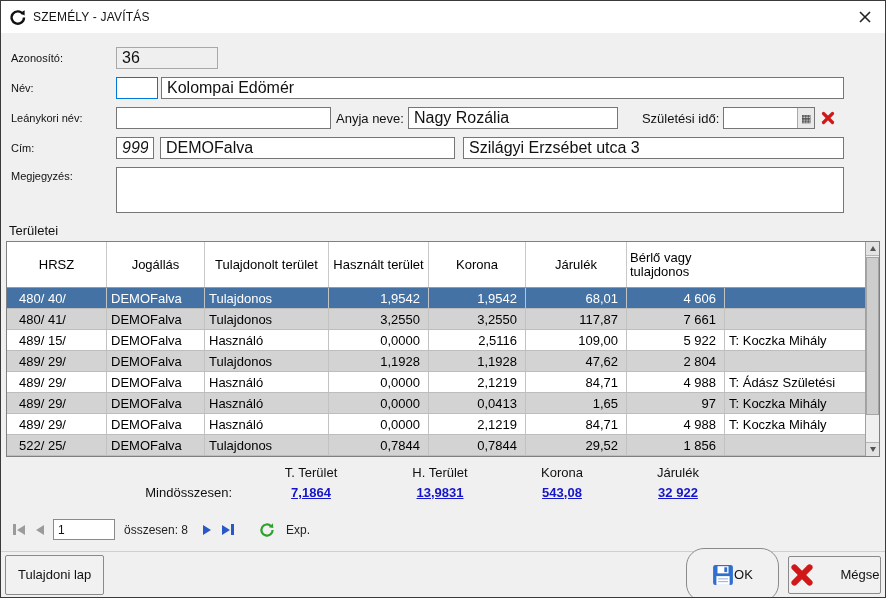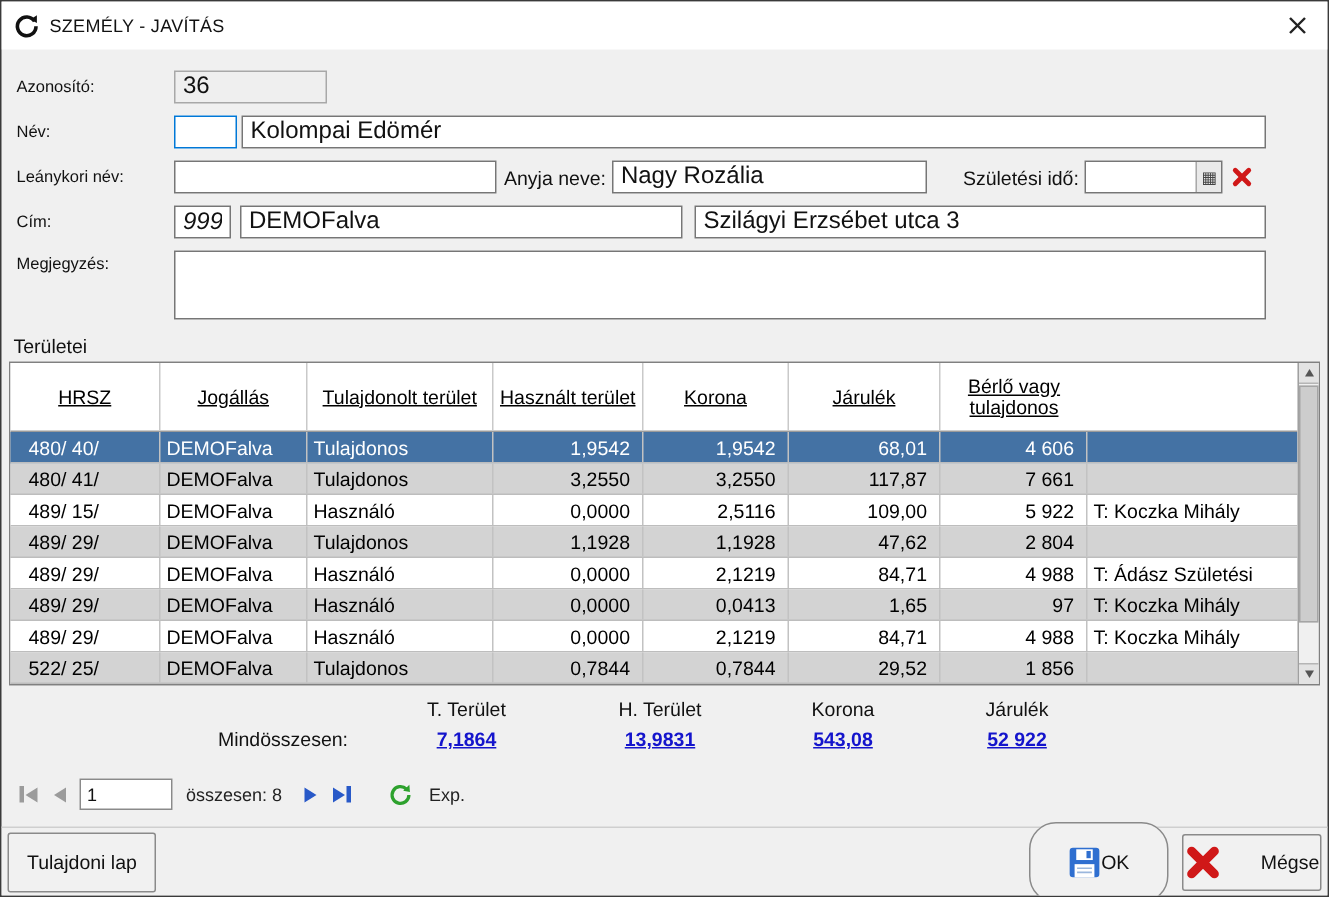--- a/index.html
+++ b/index.html
@@ -39,22 +39,22 @@
     font-size:11px;color:#444;background:#e9e9e9;border-left:1px solid #a9a9a9;cursor:pointer;}
   .clear-x{margin-left:6px;display:inline-flex;cursor:pointer;}
   textarea.note{flex:1;height:46px;border:1px solid #767676;resize:none;padding:2px 5px;}
 
   
   .group-label{font-size:13px;color:#111;margin:10px 0 3px 8px;flex:0 0 auto;}
   .table{margin:0 5px;border:1px solid #808080;background:#fff;position:relative;flex:0 0 auto;}
   .thead,.tbody{margin-right:14px;}
   .thead{display:grid;grid-template-columns:100px 98px 124px 100px 97px 101px 98px 1fr;
     height:46px;background:#fff;border-bottom:1px solid #9a9a9a;}
-  .th{display:flex;align-items:center;justify-content:center;text-align:center;
-    font-size:13px;line-height:14px;border-right:1px solid #c9c9c9;padding:0 3px;cursor:pointer;text-decoration:underline;}
+  .th{display:flex;align-items:center;justify-content:center;
+    font-size:13px;line-height:14px;border-right:1px solid #c9c9c9;padding:0 3px;cursor:pointer;}
   .th:last-child{border-right:none;}
   .tr{display:grid;grid-template-columns:100px 98px 124px 100px 97px 101px 98px 1fr;
     height:21px;background:#fff;border-bottom:1px solid #bdbdbd;cursor:default;}
   .tr.alt{background:#d3d3d3;}
   .tr.sel{background:var(--selected-row,#4472a4);color:#fff;}
   .td{display:flex;align-items:center;font-size:13px;border-right:1px solid #c2c2c2;
     padding:0 4px;overflow:hidden;white-space:nowrap;}
   .td:last-child{border-right:none;}
   .td.c0{padding-left:12px;}
   .td.num{justify-content:flex-end;padding-right:8px;}
@@ -279,21 +279,21 @@
     <div class="sum-cell">T. Terület</div>
         <div class="sum-cell">H. Terület</div>
         <div class="sum-cell">Korona</div>
         <div class="sum-cell">Járulék</div>
       </div>
     <div class="sum-row" id="sum-values">
       <div class="sum-cell lbl">Mindösszesen:</div>
     <div class="sum-cell sum-val">7,1864</div>
         <div class="sum-cell sum-val">13,9831</div>
         <div class="sum-cell sum-val">543,08</div>
-        <div class="sum-cell sum-val">52 922</div>
+        <div class="sum-cell sum-val">32 922</div>
       </div>
   </div>
 
   <div class="pager">
     <span class="nav disabled">
         <i class="bar"></i>
         <i class="tl"></i>
       </span>
     <span class="nav disabled">
         <i class="tl"></i>

